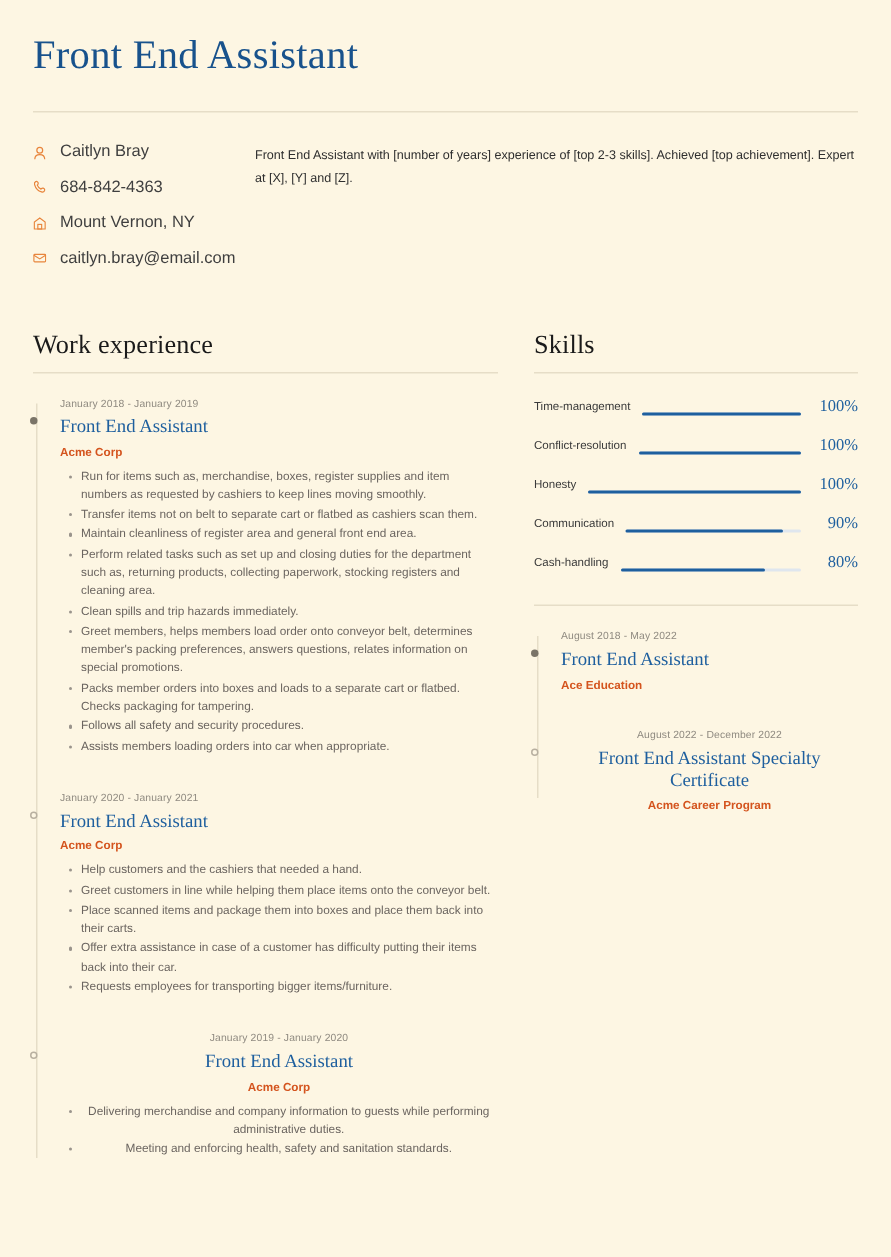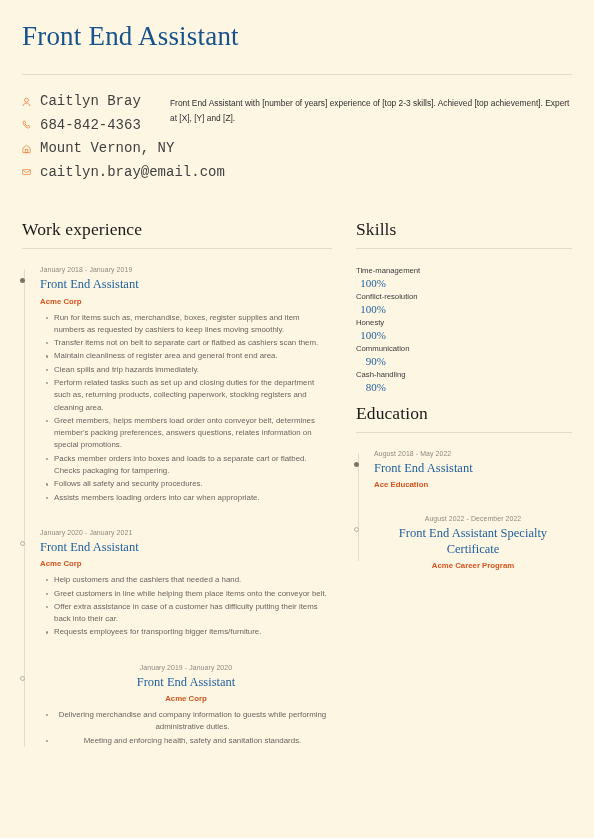--- a/index.html
+++ b/index.html
@@ -63,26 +63,25 @@
     width: 14px;
     flex: 0 0 14px;
     height: 13px;
     display: flex;
     align-items: center;
     justify-content: flex-start;
     color: #e8853c;
   }
   .contact-icon svg { display:block; }
   .contact-text {
-    font-size: 14px;
+    font-size: 11px;
     color: #3f3f3f;
     line-height: 13px;
     white-space: nowrap;
     padding-left: 4px;
-    font-family: Liberation Mono, monospace;
   }
   .summary {
     flex: 1;
     font-size: 8.4px;
     line-height: 15px;
     color: #2f2f2f;
     padding-left: 18px;
     padding-top: 1px;
   }
 
@@ -194,24 +193,23 @@
     width: 2.2px;
     height: 2.2px;
     border-radius: 50%;
     background: #9a948c;
   }
 
   
   .skills-list { margin-top: 16px; }
   .skill-row {
     display: flex;
-    align-items: flex-start;
+    align-items: flex-end;
     margin-bottom: 14px;
     height: 12px;
-    flex-direction: column;
   }
   .skill-name {
     font-size: 7.7px;
     color: #3a3a3a;
     line-height: 12px;
     white-space: nowrap;
   }
   .skill-bar {
     flex: 1;
     height: 2px;
@@ -316,37 +314,38 @@
 
         <div class="entry">
           <span class="dot"></span>
           <div class="entry-date">January 2018 - January 2019</div>
           <div class="entry-role">Front End Assistant</div>
           <div class="entry-org">Acme Corp</div>
           <ul class="entry-bullets">
             <li>Run for items such as, merchandise, boxes, register supplies and item numbers as requested by cashiers to keep lines moving smoothly.</li>
             <li>Transfer items not on belt to separate cart or flatbed as cashiers scan them.</li>
             <li>Maintain cleanliness of register area and general front end area.</li>
+            <li>Perform related tasks such as set up and closing duties for the department such as, returning products, collecting paperwork, stocking registers and cleaning area.</li>
             <li>Clean spills and trip hazards immediately.</li>
-            <li>Perform related tasks such as set up and closing duties for the department such as, returning products, collecting paperwork, stocking registers and cleaning area.</li>
             <li>Greet members, helps members load order onto conveyor belt, determines member's packing preferences, answers questions, relates information on special promotions.</li>
             <li>Packs member orders into boxes and loads to a separate cart or flatbed. Checks packaging for tampering.</li>
             <li>Follows all safety and security procedures.</li>
             <li>Assists members loading orders into car when appropriate.</li>
           </ul>
         </div>
 
         <div class="entry hollow">
           <span class="dot"></span>
           <div class="entry-date">January 2020 - January 2021</div>
           <div class="entry-role">Front End Assistant</div>
           <div class="entry-org">Acme Corp</div>
           <ul class="entry-bullets">
             <li>Help customers and the cashiers that needed a hand.</li>
             <li>Greet customers in line while helping them place items onto the conveyor belt.</li>
+            <li>Place scanned items and package them into boxes and place them back into their carts.</li>
             <li>Offer extra assistance in case of a customer has difficulty putting their items back into their car.</li>
             <li>Requests employees for transporting bigger items/furniture.</li>
           </ul>
         </div>
 
         <div class="entry hollow">
           <span class="dot"></span>
           <div class="entry-date">January 2019 - January 2020</div>
           <div class="entry-role">Front End Assistant</div>
           <div class="entry-org">Acme Corp</div>
@@ -402,21 +401,20 @@
           <span class="skill-name">Cash-handling</span>
           <span class="skill-bar">
             <span class="fill" style="width: 80%;"></span>
           </span>
           <span class="skill-pct">80%</span>
         </div>
 
       </div>
 
       <div class="education-block">
-        <h2 class="section-title">Education</h2>
         <div class="section-rule"></div>
 
         <div class="edu-timeline">
 
           <div class="entry">
             <span class="dot"></span>
             <div class="entry-date">August 2018 - May 2022</div>
             <div class="entry-role">Front End Assistant</div>
             <div class="entry-org">Ace Education</div>
           </div>

